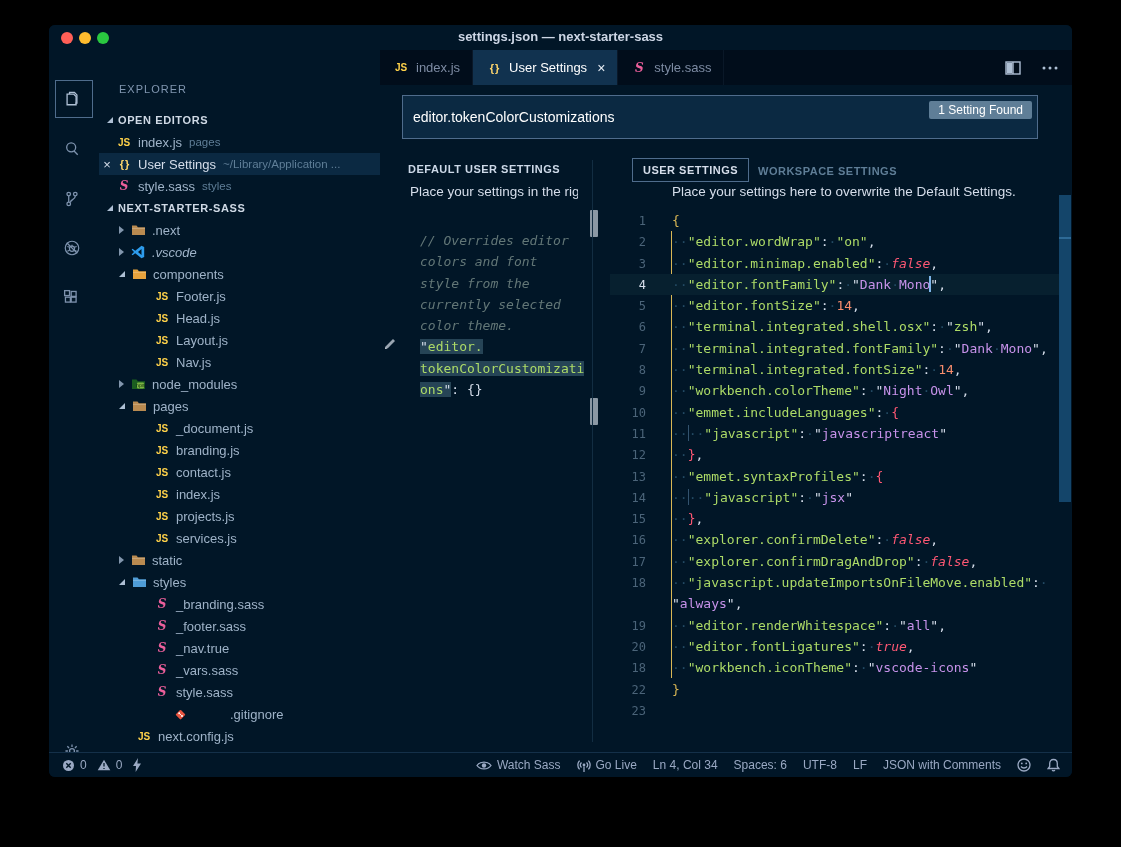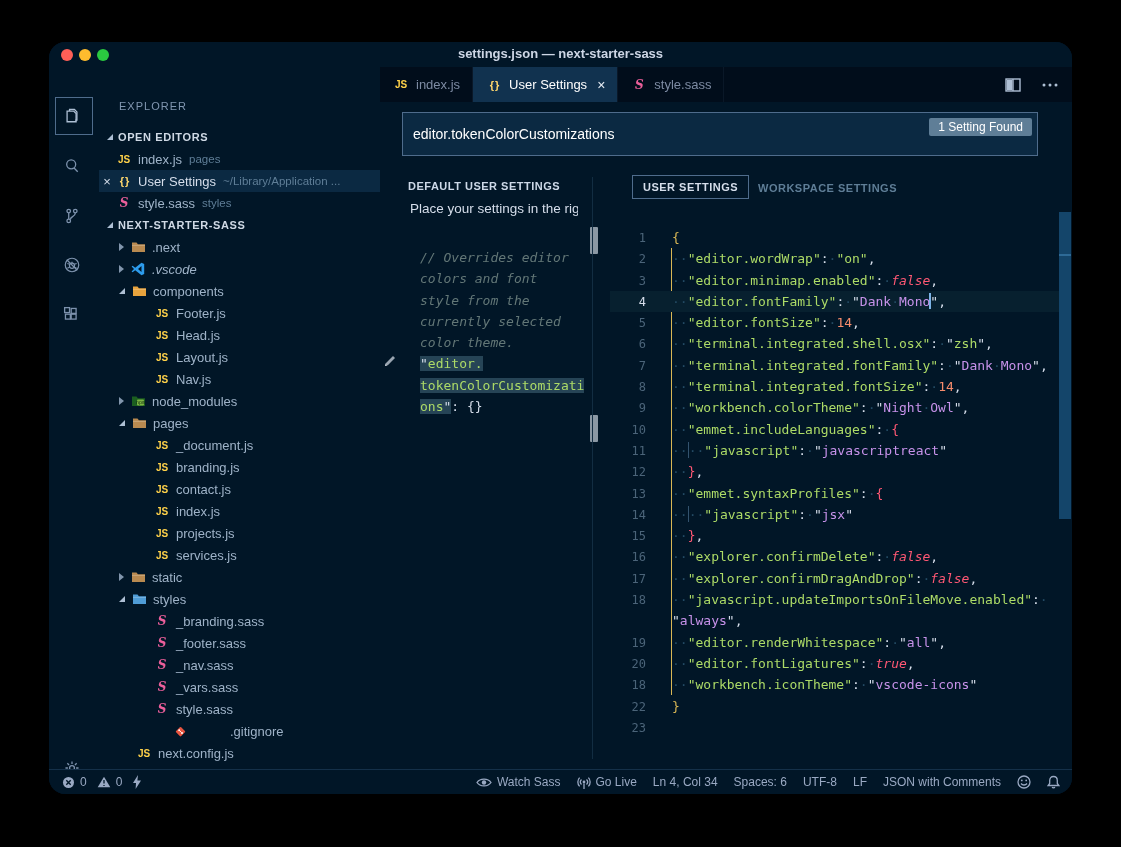--- a/index.html
+++ b/index.html
@@ -6,22 +6,22 @@
     --bg:#011627; --bg-dark:#010d1b; --tab-active:#11324f; --panel-hl:#0b2942;
     --border-blue:#4f6c8c; --fg:#d6deeb; --dim:#5f7e97; --dimmer:#4b6479;
     --green:#addb67; --purple:#c792ea; --red:#ff5874; --orange:#f78c6c;
     --gold:#d9b755; --pink:#ff5874; --ws:#234a63; --status-fg:#9aa9c3;
     --icon:#7d92ad;
   }
   *{box-sizing:border-box}
   html,body{margin:0;padding:0}
   body{width:1121px;height:847px;background:#000;position:relative;
        font-family:"Liberation Sans",sans-serif;overflow:hidden;color:var(--fg)}
-  .window{position:absolute;left:49px;top:42px;width:1023px;height:752px;
-          background:var(--bg);border-radius:16px;overflow:hidden}
+  .window{position:absolute;left:49px;top:25px;width:1023px;height:752px;
+          background:var(--bg);border-radius:6px;overflow:hidden}
   
   .titlebar{position:absolute;left:0;top:0;width:100%;height:25px;background:var(--bg)}
   .title-text{position:absolute;left:0;right:0;top:4px;text-align:center;font-size:13px;
               font-weight:700;color:#cdd6e5}
   .tl{position:absolute;top:7px;width:12px;height:12px;border-radius:50%}
   .tl.red{left:12px;background:#ff5f57}.tl.yellow{left:30px;background:#febc2e}
   .tl.green{left:48px;background:#2ac840}
   
   .activitybar{position:absolute;left:0;top:25px;width:50px;height:702px;background:var(--bg)}
   .ab-item{position:absolute;left:6px;width:38px;height:38px;display:flex;align-items:center;
@@ -331,21 +331,21 @@
             <span>_branding.sass</span>
           </div>
           <div class="row" style="padding-left: 38px;">
             <span class="arr none"></span>
             <span class="fi fi-sass">S</span>
             <span>_footer.sass</span>
           </div>
           <div class="row" style="padding-left: 38px;">
             <span class="arr none"></span>
             <span class="fi fi-sass">S</span>
-            <span>_nav.sass</span>
+            <span>_nav.true</span>
           </div>
           <div class="row" style="padding-left: 38px;">
             <span class="arr none"></span>
             <span class="fi fi-sass">S</span>
             <span>_vars.sass</span>
           </div>
           <div class="row" style="padding-left: 38px;">
             <span class="arr none"></span>
             <span class="fi fi-sass">S</span>
             <span>style.sass</span>
@@ -426,20 +426,21 @@
         </svg>
     </div>
     <div id="default-code"><div><span class="tcm">// Overrides editor</span></div><div><span class="tcm">colors and font</span></div><div><span class="tcm">style from the</span></div><div><span class="tcm">currently selected</span></div><div><span class="tcm">color theme.</span></div><div><span class="tqh">"</span><span class="tgh">editor.</span></div><div><span class="tgh">tokenColorCustomizati</span></div><div><span class="tgh">ons</span><span class="tqh">"</span><span class="tp">: {}</span></div></div>
 
     <div class="chip" style="top:160px"></div>
     <div class="chip" style="top:348px"></div>
     <div class="divider"></div>
 
     <div class="ws-tab on" style="left:252px;top:108px">USER SETTINGS</div>
     <div class="ws-tab off" style="left:378px;top:115px">WORKSPACE SETTINGS</div>
+    <div class="pnote" style="left:292px;top:134px;width:390px">Place your settings here to overwrite the Default Settings.</div>
 
     <div id="code-area">
       <div class="guide-gold"></div>
     <div class="code-row"><span class="gnum">1</span><span class="rtext"><span class="tau">{</span></span></div>
         <div class="code-row"><span class="gnum">2</span><span class="rtext"><span class="tw">··</span><span class="tg">"editor.wordWrap"</span><span class="tp">:</span><span class="tw">·</span><span class="tg">"on"</span><span class="tp">,</span></span></div>
         <div class="code-row"><span class="gnum">3</span><span class="rtext"><span class="tw">··</span><span class="tg">"editor.minimap.enabled"</span><span class="tp">:</span><span class="tw">·</span><span class="tb">false</span><span class="tp">,</span></span></div>
         <div class="code-row current"><span class="gnum">4</span><span class="rtext"><span class="tw">··</span><span class="tg">"editor.fontFamily"</span><span class="tp">:</span><span class="tw">·</span><span class="tq">"</span><span class="ts">Dank</span><span class="tw">·</span><span class="ts">Mono</span><span class="tcur"></span><span class="tq">"</span><span class="tp">,</span></span></div>
         <div class="code-row"><span class="gnum">5</span><span class="rtext"><span class="tw">··</span><span class="tg">"editor.fontSize"</span><span class="tp">:</span><span class="tw">·</span><span class="tn">14</span><span class="tp">,</span></span></div>
         <div class="code-row"><span class="gnum">6</span><span class="rtext"><span class="tw">··</span><span class="tg">"terminal.integrated.shell.osx"</span><span class="tp">:</span><span class="tw">·</span><span class="tq">"</span><span class="tg">zsh</span><span class="tq">"</span><span class="tp">,</span></span></div>
         <div class="code-row"><span class="gnum">7</span><span class="rtext"><span class="tw">··</span><span class="tg">"terminal.integrated.fontFamily"</span><span class="tp">:</span><span class="tw">·</span><span class="tq">"</span><span class="ts">Dank</span><span class="tw">·</span><span class="ts">Mono</span><span class="tq">"</span><span class="tp">,</span></span></div>

